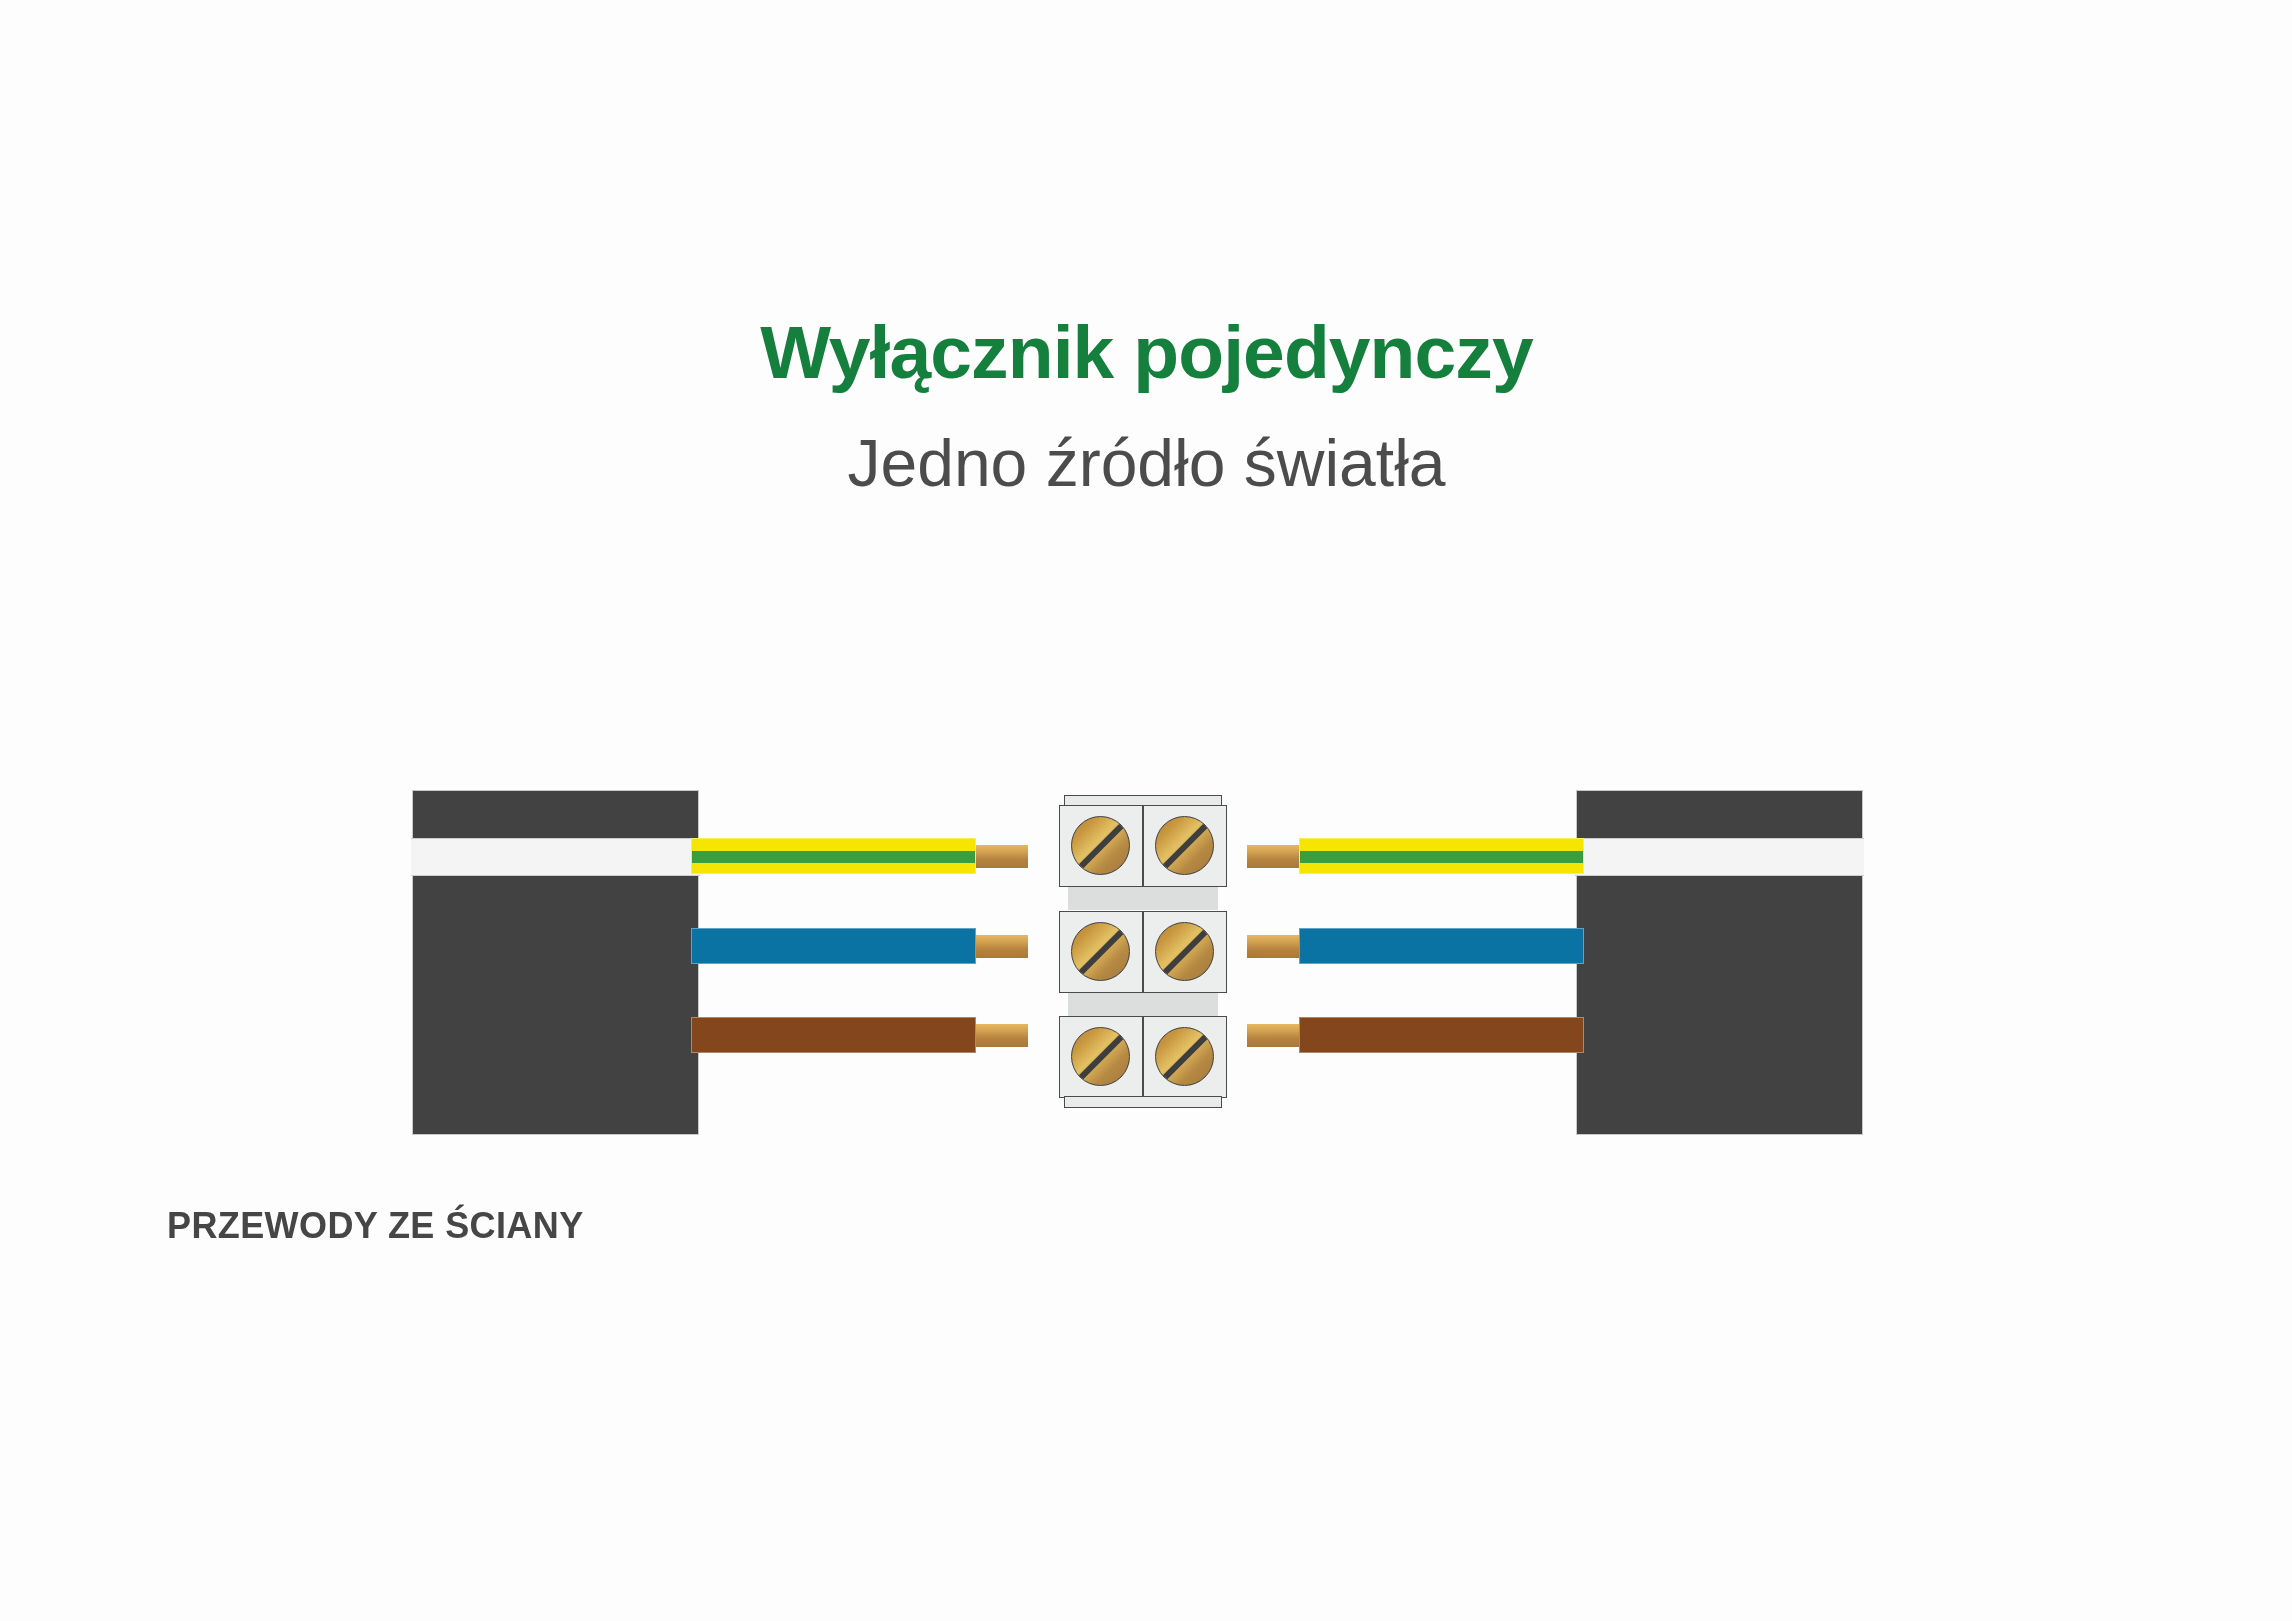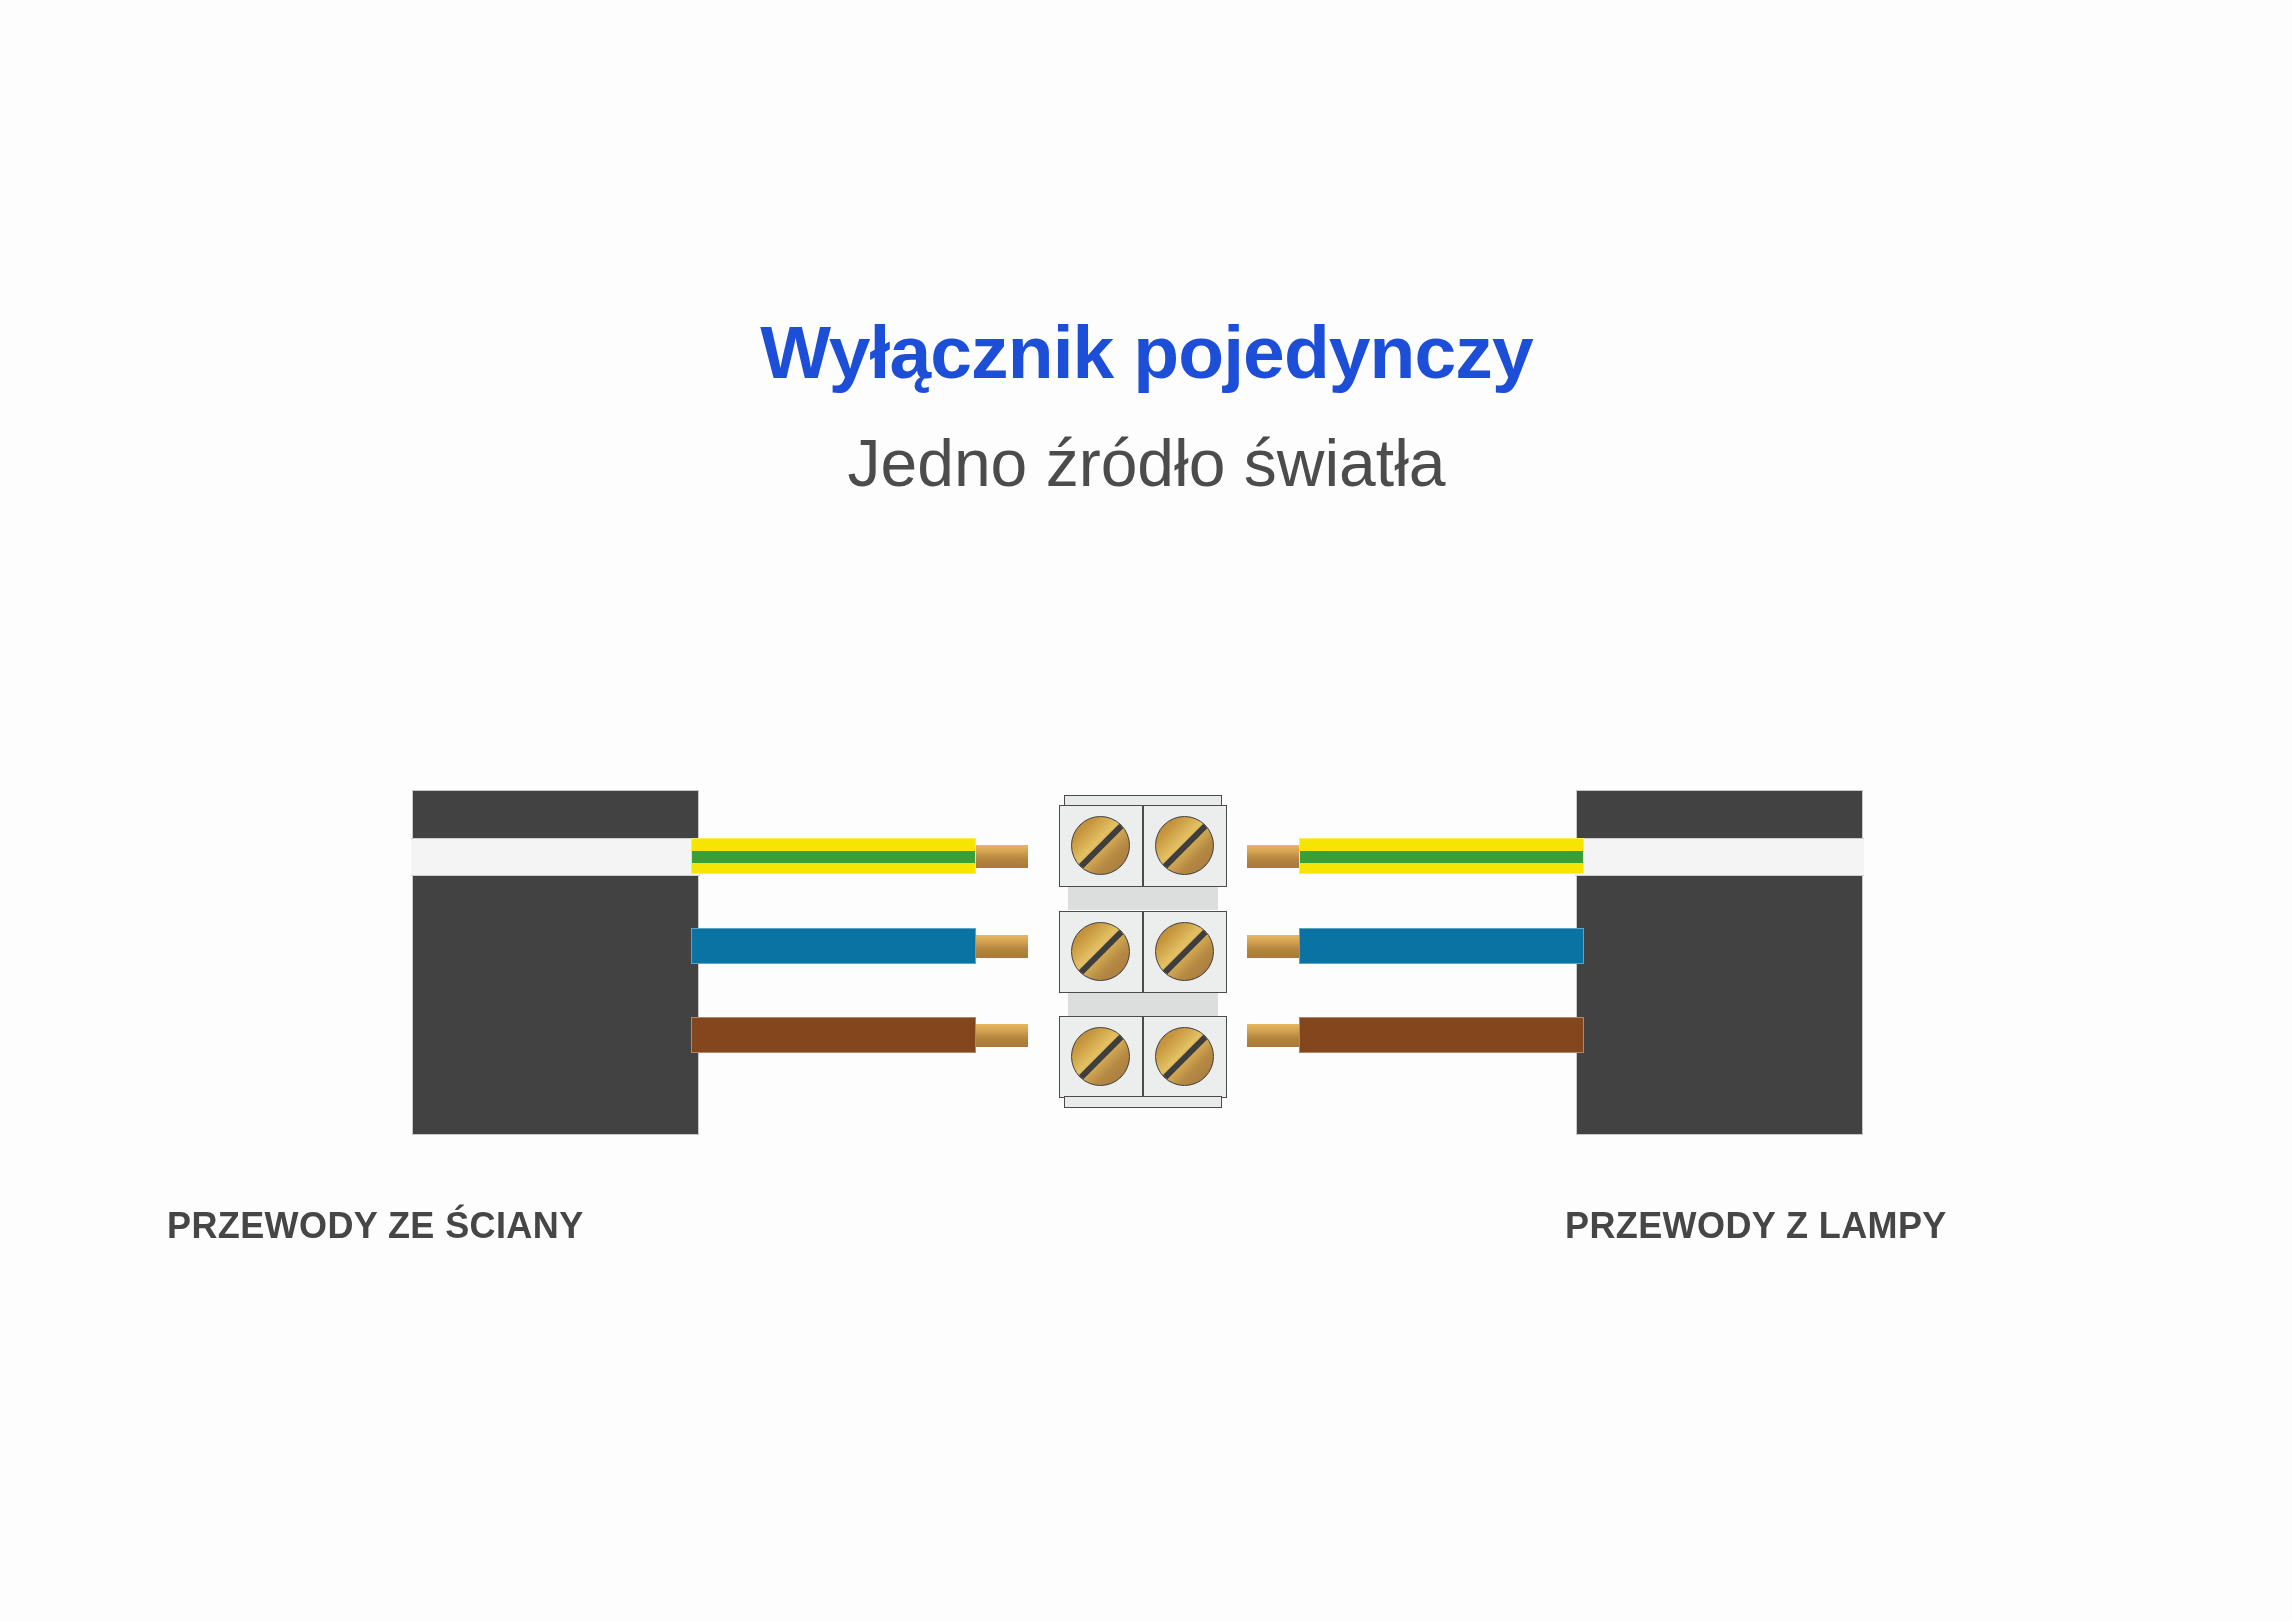--- a/index.html
+++ b/index.html
@@ -9,21 +9,21 @@
     font-family:"Liberation Sans", sans-serif;
     position:relative;
     overflow:hidden;
   }
 
   
   #heading { position:absolute; left:0; top:0; width:2293px; text-align:center; }
   #title {
     font-size:75px;
     font-weight:bold;
-    color:#1d4ed8;
+    color:#15803d;
     letter-spacing:-0.9px;
     line-height:1;
     margin-top:315px;
   }
   #subtitle {
     font-size:66px;
     font-weight:normal;
     color:#4c4c4c;
     line-height:1;
     margin-top:40px;
@@ -251,16 +251,15 @@
         <div class="screw">
           <div class="screw-slot"></div>
         </div>
       </div>
     </div>
 
     <div class="term-flange" id="term-flange-bottom"></div>
   </div>
 
   <div class="caption" id="caption-wall">PRZEWODY ZE ŚCIANY</div>
-  <div class="caption" id="caption-lamp">PRZEWODY Z LAMPY</div>
 
 </div>
 
 
 </body></html>

